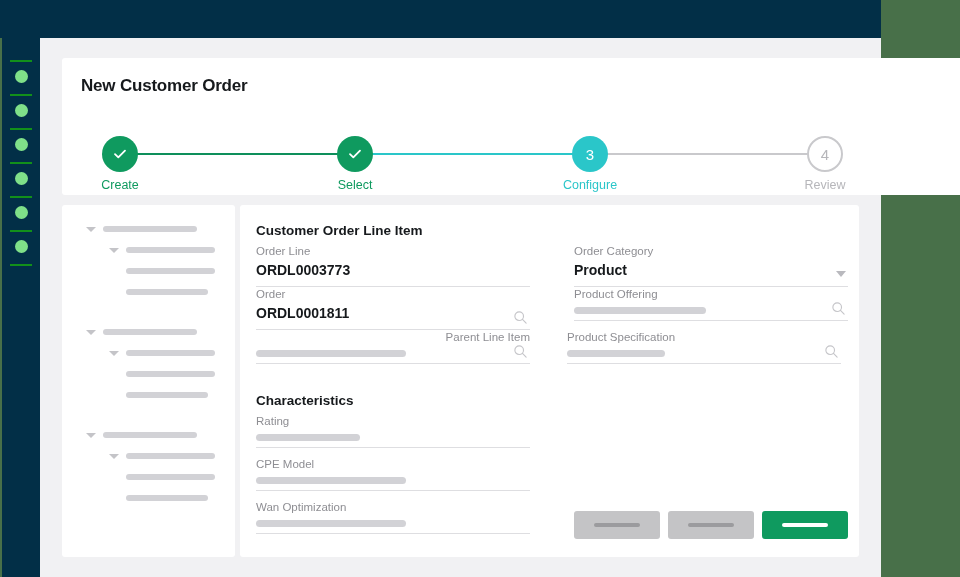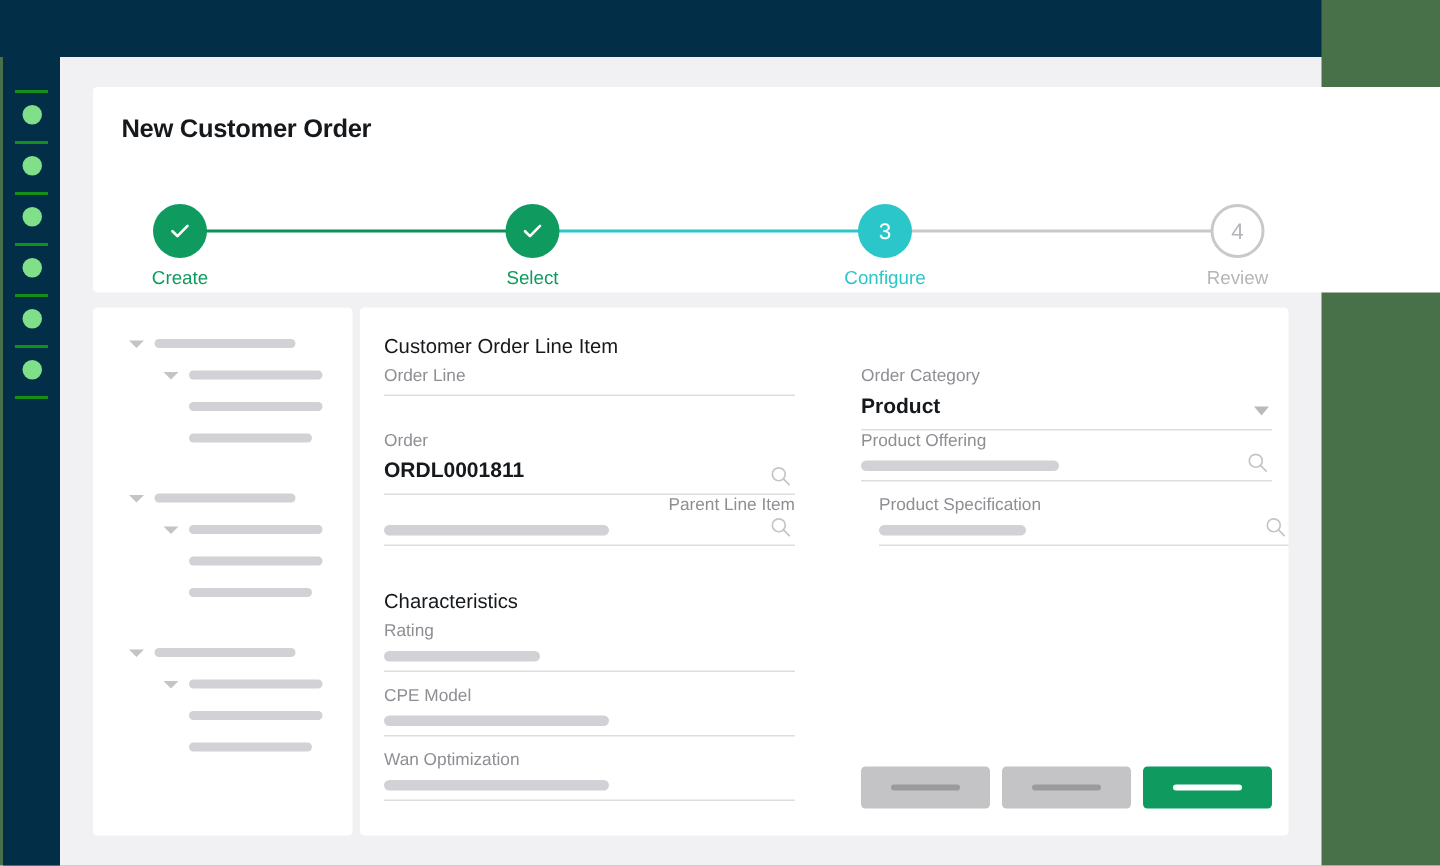--- a/index.html
+++ b/index.html
@@ -186,21 +186,21 @@
   }
   .bar-l1 { left: 41px; width: 94px; }
   .bar-l2 { left: 64px; width: 89px; }
   .bar-l3 { left: 64px; width: 89px; }
   .bar-l4 { left: 64px; width: 82px; }
 
   
   .section-title {
     position: absolute;
     font-size: 13.5px;
-    font-weight: normal;
+    font-weight: bold;
     color: #16191c;
   }
   .sec-order { left: 16px; top: 18px; }
   .sec-char  { left: 16px; top: 188px; }
 
   .field {
     position: absolute;
     width: 274px;
   }
   .field-label {
@@ -250,21 +250,21 @@
   .f-orderline  { left: 16px; top: 40px; }
   .f-order      { left: 16px; top: 83px; }
   .f-parent     { left: 16px; top: 126px; text-align: right; }
   .f-rating     { left: 16px; top: 210px; }
   .f-cpe        { left: 16px; top: 253px; }
   .f-wan        { left: 16px; top: 296px; }
 
   
   .f-cat        { left: 334px; top: 40px; }
   .f-offering   { left: 334px; top: 83px; }
-  .f-spec       { left: 346px; top: 126px; }
+  .f-spec       { left: 327px; top: 126px; }
 
   
   .buttons {
     position: absolute;
     left: 334px; top: 306px;
     width: 274px; height: 28px;
   }
   .btn {
     position: absolute;
     top: 0;
@@ -426,20 +426,21 @@
 
       </div>
     </div>
 
     <div class="card main-card">
 
       <div class="section-title sec-order">Customer Order Line Item</div>
 
       <div class="field f-orderline">
         <span class="field-label">Order Line</span>
+        <div class="field-value">ORDL0003773</div>
         <div class="field-underline"></div>
       </div>
 
       <div class="field f-order">
         <span class="field-label">Order</span>
         <div class="field-value">ORDL0001811</div>
         <div class="field-underline"></div>
         <svg class="search-icon" width="15" height="15" viewBox="0 0 16 16">
           <circle cx="6.6" cy="6.6" r="4.6" fill="none" stroke="#c5c5c9" stroke-width="1.2"></circle>
           <line x1="10.1" y1="10.1" x2="14" y2="14" stroke="#c5c5c9" stroke-width="1.2" stroke-linecap="round"></line>

